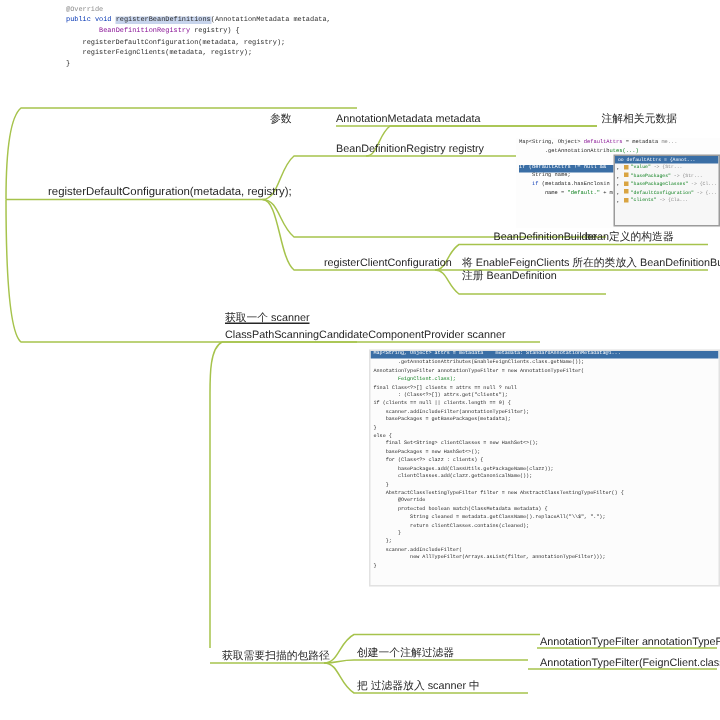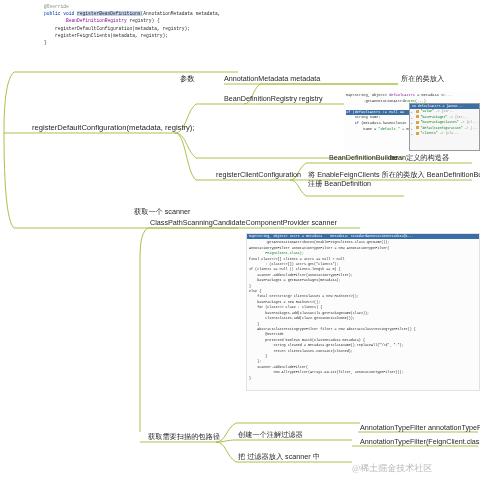--- a/index.html
+++ b/index.html
@@ -131,21 +131,21 @@
   </div>
 
   <div class="node n-md" style="left:180px;top:75px;">
     <span class="txt">参数</span>
   </div>
 
   <div class="node n-md" style="left:224px;top:75px;">
     <span class="txt">AnnotationMetadata metadata</span>
   </div>
   <div class="node n-md" style="left:401px;top:75px;">
-    <span class="txt">所在的类放入</span>
+    <span class="txt">注解相关元数据</span>
   </div>
 
   <div class="node n-md" style="left:224px;top:95px;">
     <span class="txt">BeanDefinitionRegistry registry</span>
   </div>
   <div class="node n-md" style="left:401px;top:95px;">
     <span class="txt">bean实例注册器</span>
   </div>
 
 
@@ -161,21 +161,21 @@
   </div>
 
   <div class="node n-md" style="left:308px;top:171px;">
     <span class="txt">将 EnableFeignClients 所在的类放入 BeanDefinitionBuilder</span>
   </div>
 
   <div class="node n-md" style="left:308px;top:180px;">
     <span class="txt">注册 BeanDefinition</span>
   </div>
 
-  <div class="node n-md" style="left:134px;top:208px;">
+  <div class="node n-md" style="left:150px;top:208px;text-decoration:underline;">
     <span class="txt">获取一个 scanner</span>
   </div>
   <div class="node n-md" style="left:150px;top:219px;text-align:center;">
     <span class="txt">ClassPathScanningCandidateComponentProvider scanner</span>
   </div>
 
   <div class="node n-md" style="left:148px;top:433px;">
     <span class="txt">获取需要扫描的包路径</span>
   </div>
 
@@ -239,15 +239,14 @@
       <span class="ln">            String cleaned = metadata.getClassName().replaceAll("\\$", ".");</span>
       <span class="ln">            return clientClasses.contains(cleaned);</span>
       <span class="ln">        }</span>
       <span class="ln">    };</span>
       <span class="ln">    scanner.addIncludeFilter(</span>
       <span class="ln">            new AllTypeFilter(Arrays.asList(filter, annotationTypeFilter)));</span>
       <span class="ln">}</span>
     </div>
   </div>
 
-  <div id="watermark">@稀土掘金技术社区</div>
 
 </div>
 
 </body></html>

